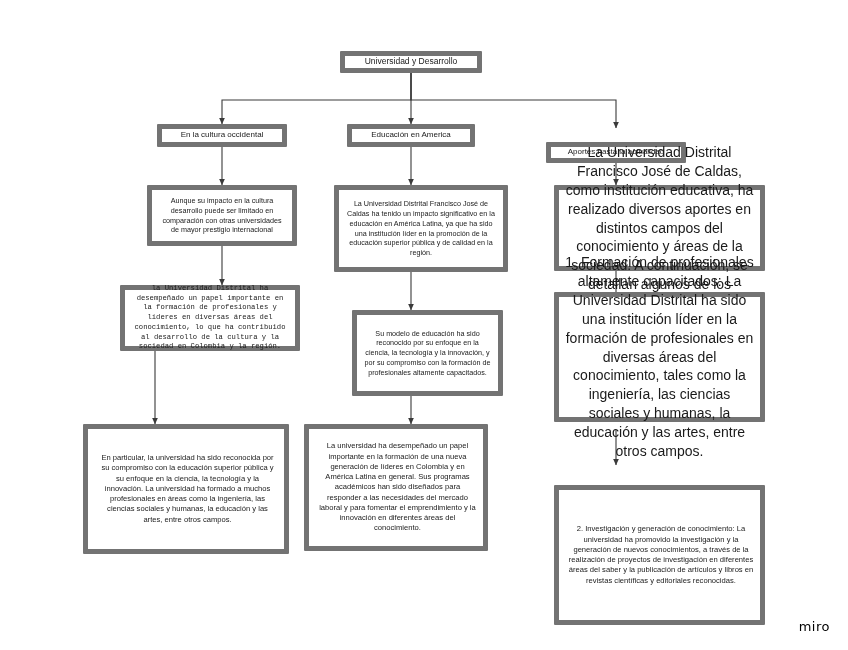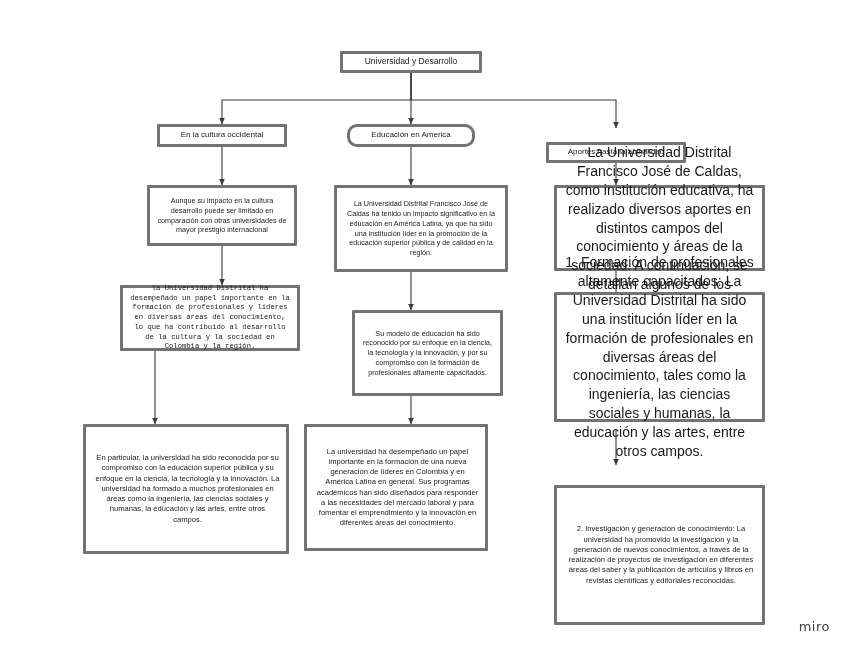--- a/index.html
+++ b/index.html
@@ -15,21 +15,21 @@
   }
   #canvas {
     position: relative;
     width: 848px;
     height: 650px;
     background: #ffffff;
   }
   .node {
     position: absolute;
     box-sizing: border-box;
-    border: 3px solid #737373;
+    border: 5px solid #737373;
     background: #ffffff;
     color: #1a1a1a;
     text-align: center;
     display: flex;
     align-items: center;
     justify-content: center;
     padding: 4px 6px;
     line-height: 1.35;
     border-radius: 1px;
   }
@@ -55,21 +55,21 @@
     top: 0;
     width: 848px;
     height: 650px;
     pointer-events: none;
   }
   .watermark {
     position: absolute;
     right: 18px;
     bottom: 16px;
     font-size: 13px;
-    color: #404040;
+    color: #000000;
     letter-spacing: 0.5px;
     font-family: "DejaVu Sans", sans-serif;
   }
   .nwrap { width: 100%; }
 </style>
 </head>
 <body>
 
 <div id="canvas">
 
@@ -98,21 +98,21 @@
   </svg>
 
   <div class="node title" style="left:340px; top:51px; width:142px; height:22px;">
     <span class="nwrap">Universidad y Desarrollo</span>
   </div>
 
   <div class="node lvl2" style="left:157px; top:124px; width:130px; height:23px;">
     <span class="nwrap">En la cultura occidental</span>
   </div>
 
-  <div class="node lvl2" style="left:347px; top:124px; width:128px; height:23px;border-radius:10px;">
+  <div class="node lvl2" style="left:347px; top:124px; width:128px; height:23px;">
     <span class="nwrap">Educación en America</span>
   </div>
 
   <div class="node lvl2" style="left:546px; top:142px; width:140px; height:21px;">
     <span class="nwrap">Aportes hasta la actualidad</span>
   </div>
 
   <div class="node body" style="left:147px; top:185px; width:150px; height:61px;">
     <span class="nwrap">Aunque su impacto en la cultura desarrollo puede ser limitado en comparación con otras universidades de mayor prestigio internacional</span>
   </div>

